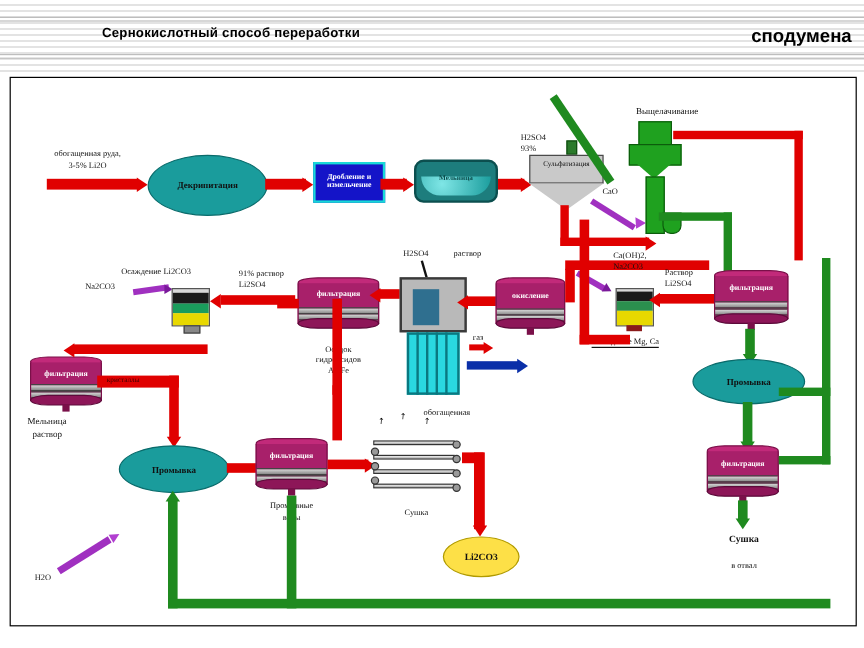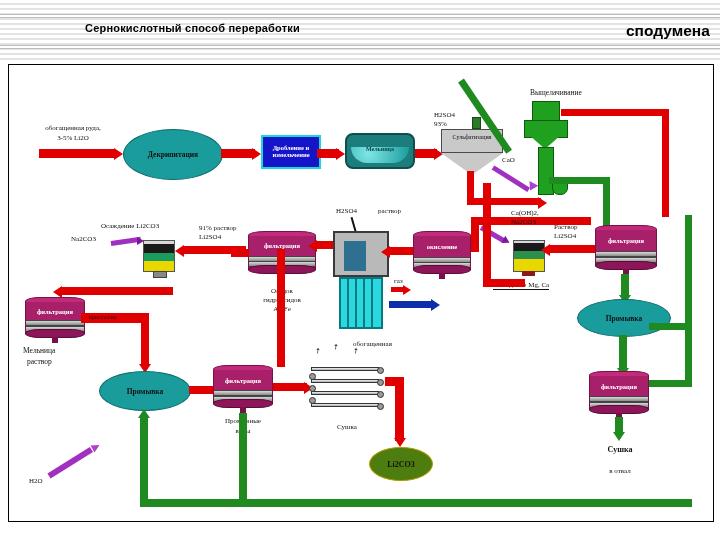--- a/index.html
+++ b/index.html
@@ -52,21 +52,21 @@
   .tri-dr-pur{border-left:5px solid transparent;border-right:5px solid transparent;border-top:8px solid #b13fd0;}
   
   .ellipse{
     position:absolute;border-radius:50%;
     display:flex;align-items:center;justify-content:center;
     font-size:7.5px;font-weight:bold;color:#111;
     font-family:"Liberation Serif","DejaVu Serif",serif;
     text-align:center;
   }
   .ell-teal{background:#1a9c9c;border:1px solid #0a6b6b;}
-  .ell-yellow{background:#4d7c0f;border:1px solid #b09a00;}
+  .ell-yellow{background:#fde047;border:1px solid #b09a00;}
   .box-blue{
     position:absolute;background:#1414c8;border:2px solid #18d8d8;
     display:flex;align-items:center;justify-content:center;
     color:#ffffff;font-size:6.5px;font-weight:bold;text-align:center;line-height:1.05;
     font-family:"Liberation Serif","DejaVu Serif",serif;
   }
   
   .drum{position:absolute;}
   .drum .top{position:absolute;left:0;top:0;width:100%;height:9px;border-radius:50%/100%;background:#c22a7a;border:1px solid #7a1049;box-sizing:border-box;}
   .drum .body{position:absolute;left:0;top:4px;width:100%;background:#a8206a;border-left:1px solid #7a1049;border-right:1px solid #7a1049;box-sizing:border-box;}

